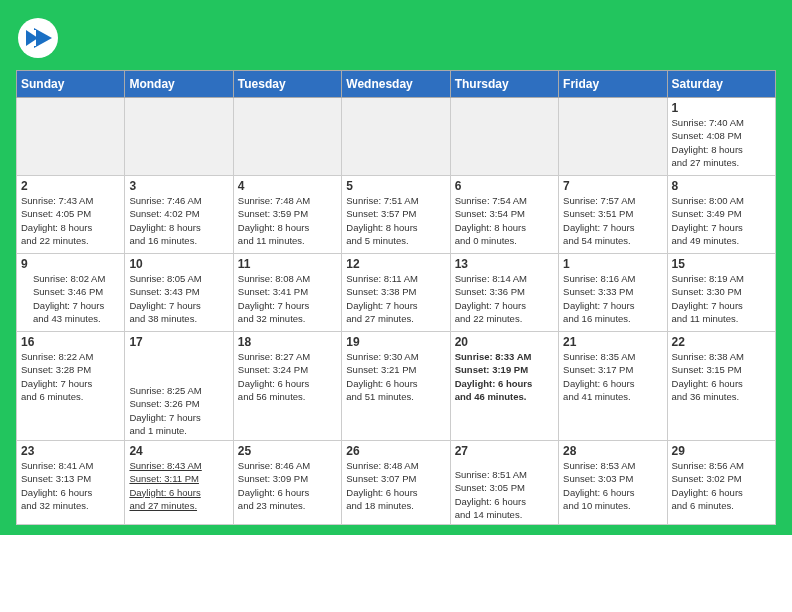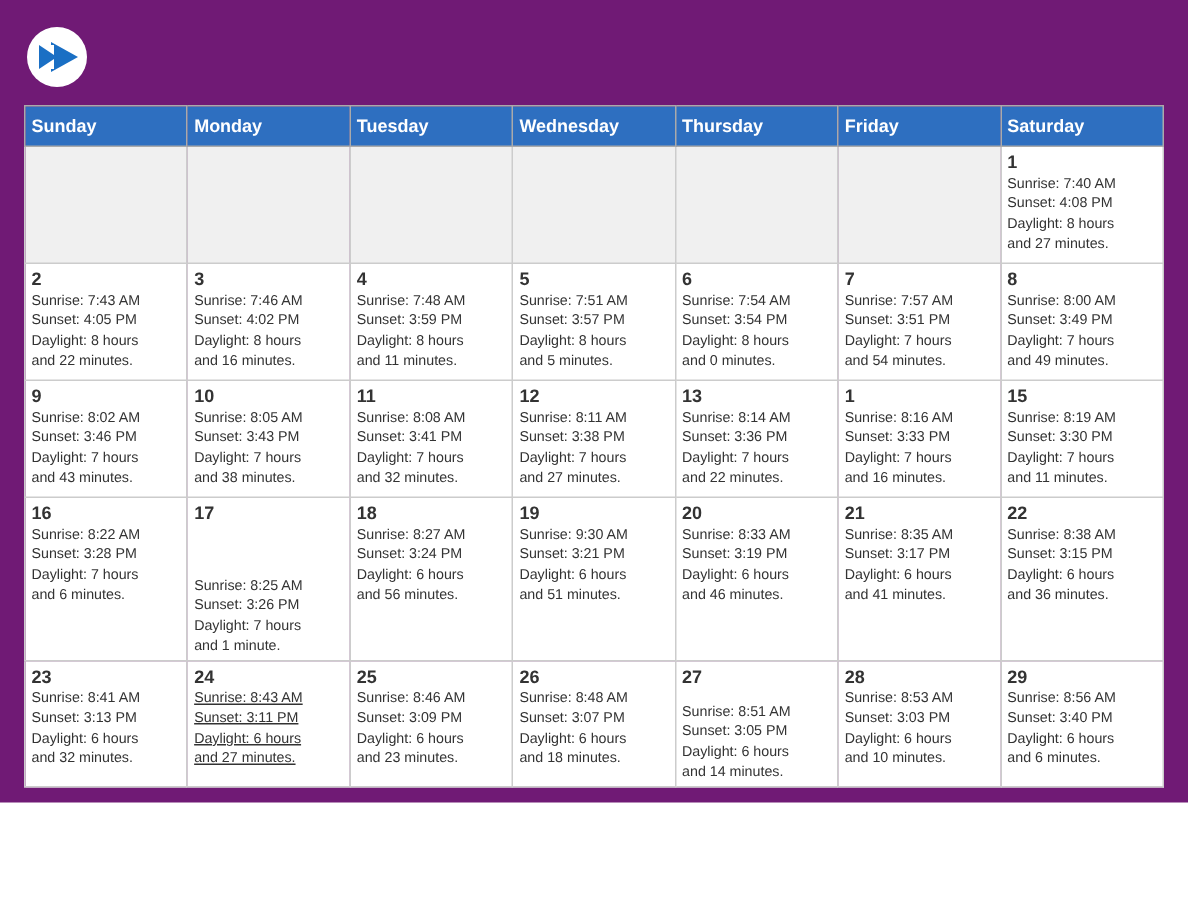--- a/index.html
+++ b/index.html
@@ -5,21 +5,21 @@
     * { box-sizing: border-box; margin: 0; padding: 0; }
     body {
       font-family: Arial, sans-serif;
       background: #fff;
       width: 792px;
       min-height: 612px;
       overflow: hidden;
     }
     .page {
       width: 792px;
-      background: #701a75;
+      background: #22c55e;
       padding: 16px 16px 10px 16px;
     }
     .header {
       display: flex;
       justify-content: space-between;
       align-items: flex-start;
       margin-bottom: 10px;
     }
     .logo-area {
       display: flex;
@@ -194,21 +194,21 @@
             <span class="day-number">8</span>
             <div class="day-info" style="white-space: pre-line;">Sunrise: 8:00 AM
 Sunset: 3:49 PM
 Daylight: 7 hours
 and 49 minutes.</div>
           </td>
         </tr>
         <tr>
           <td>
             <span class="day-number">9</span>
-            <div class="day-info" style="white-space: pre-line;">Sunrise: 8:02 AM
+            <div class="day-info" style="white-space: pre-line; margin-left: 12px;">Sunrise: 8:02 AM
 Sunset: 3:46 PM
 Daylight: 7 hours
 and 43 minutes.</div>
           </td>
           <td>
             <span class="day-number">10</span>
             <div class="day-info" style="white-space: pre-line;">Sunrise: 8:05 AM
 Sunset: 3:43 PM
 Daylight: 7 hours
 and 38 minutes.</div>
@@ -273,21 +273,21 @@
           </td>
           <td>
             <span class="day-number">19</span>
             <div class="day-info" style="white-space: pre-line;">Sunrise: 9:30 AM
 Sunset: 3:21 PM
 Daylight: 6 hours
 and 51 minutes.</div>
           </td>
           <td>
             <span class="day-number">20</span>
-            <div class="day-info" style="white-space: pre-line;">Sunrise: 8:33 AM
+            <div class="day-info" style="white-space: pre-line; font-weight: bold;">Sunrise: 8:33 AM
 Sunset: 3:19 PM
 Daylight: 6 hours
 and 46 minutes.</div>
           </td>
           <td>
             <span class="day-number">21</span>
             <div class="day-info" style="white-space: pre-line;">Sunrise: 8:35 AM
 Sunset: 3:17 PM
 Daylight: 6 hours
 and 41 minutes.</div>
@@ -339,20 +339,20 @@
           <td>
             <span class="day-number">28</span>
             <div class="day-info" style="white-space: pre-line;">Sunrise: 8:53 AM
 Sunset: 3:03 PM
 Daylight: 6 hours
 and 10 minutes.</div>
           </td>
           <td>
             <span class="day-number">29</span>
             <div class="day-info" style="white-space: pre-line;">Sunrise: 8:56 AM
-Sunset: 3:40 PM
+Sunset: 3:02 PM
 Daylight: 6 hours
 and 6 minutes.</div>
           </td>
         </tr>
       </tbody>
   </table>
 </div>
 
 </body></html>

